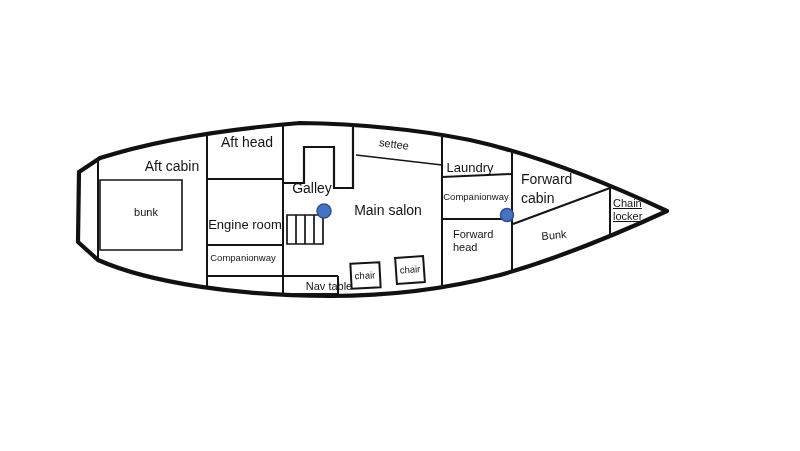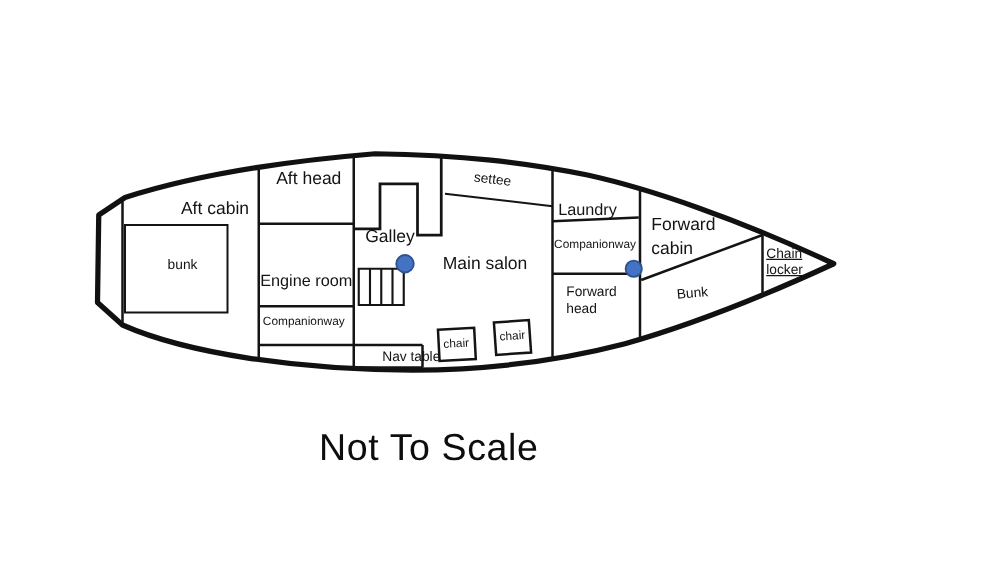--- a/index.html
+++ b/index.html
@@ -106,15 +106,14 @@
     <div>cabin</div>
   </div>
 
   <div class="lbl rm5" style="left:554px;top:235px;font-size:11px;">Bunk</div>
 
   <div class="lbl" style="left:613px;top:197px;font-size:11px;line-height:12.5px;text-decoration:underline;">
     <div>Chain</div>
     <div>locker</div>
   </div>
 
-  <div class="caption">Not To Scale</div>
 
 </div>
 
 </body></html>

